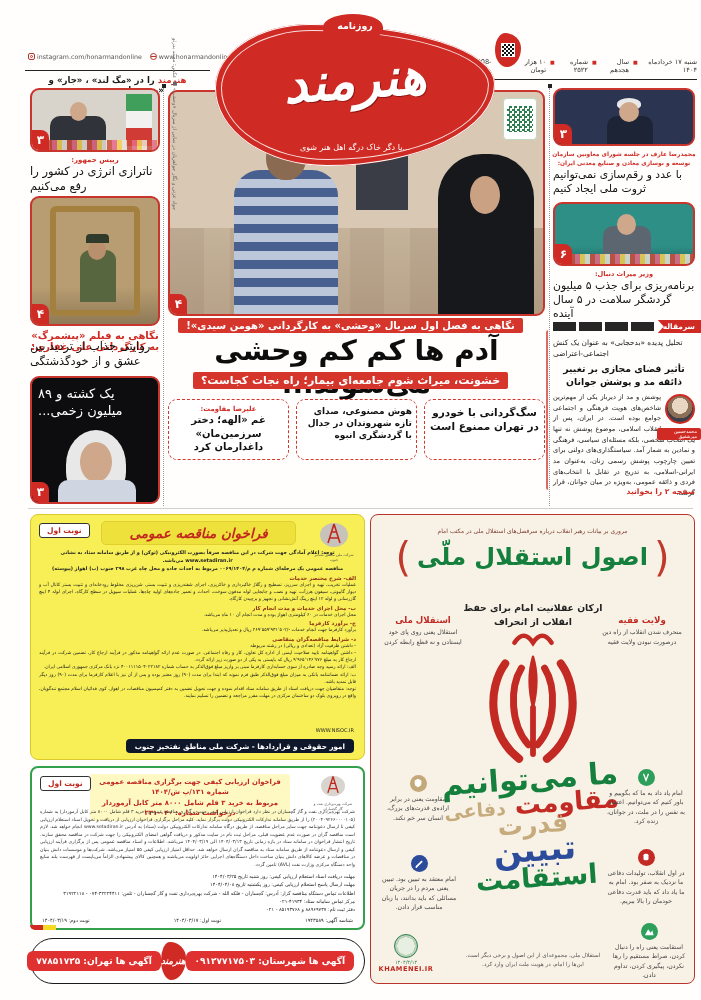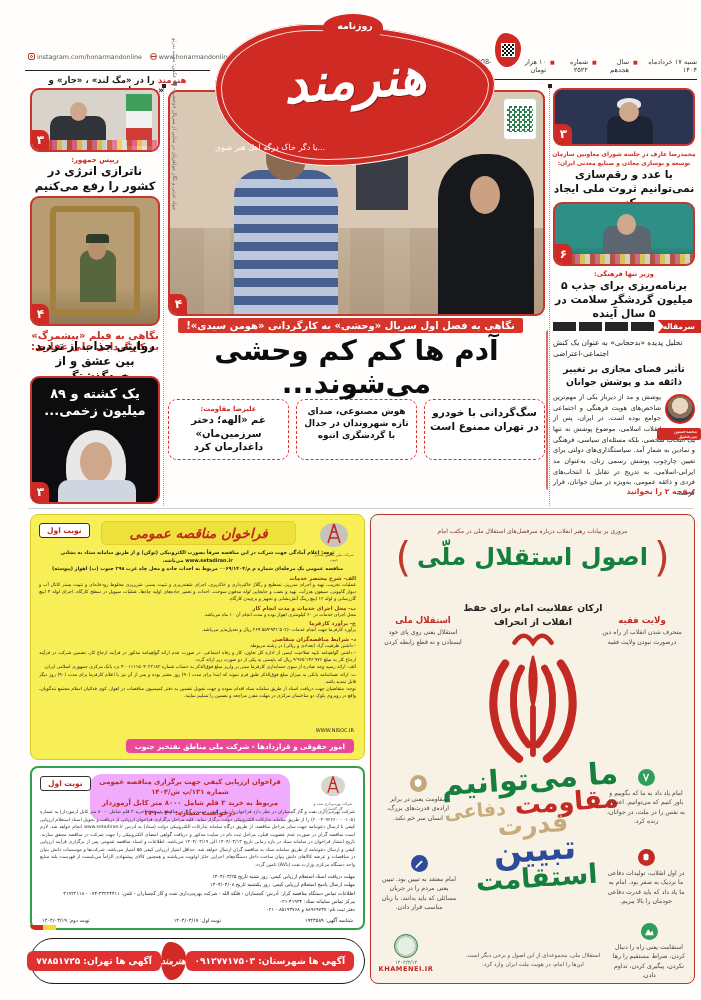--- a/index.html
+++ b/index.html
@@ -29,34 +29,34 @@
 
   .masthead { position:absolute; top:24px; left:215px; width:280px; height:142px; z-index:5; }
   .blob { position:absolute; inset:0; background:#cf2b24;
           border-radius:34% 66% 60% 40% / 45% 42% 58% 55%; box-shadow:0 0 0 1px #fff inset; }
   .blob::before { content:""; position:absolute; inset:6px; border:1.5px solid #ffffff; border-radius:inherit; opacity:.85; }
   .blob::after { content:""; position:absolute; width:60px; height:26px; background:#cf2b24; top:-10px; left:108px;
                  border-radius:50% 50% 40% 40%; }
   .mh-label { position:absolute; top:-4px; left:0; right:0; text-align:center; color:#fff; font-size:9.5px; font-weight:bold; z-index:2; }
   .mh-title { position:absolute; top:26px; left:0; right:0; text-align:center; color:#fff; font-size:52px; font-weight:900;
               font-style:italic; transform:rotate(-4deg); z-index:2; text-shadow:1px 1px 0 #8e1410; }
-  .mh-tag { position:absolute; bottom:14px; left:0; right:0; text-align:left; color:#fff; font-size:8px; z-index:2; }
+  .mh-tag { position:absolute; bottom:14px; left:0; right:0; text-align:center; color:#fff; font-size:8px; z-index:2; }
 
   
   .vsep { position:absolute; width:0; border-left:1px dotted #9a9a9a; }
   .vsep::before { content:""; position:absolute; top:-4px; left:-2px; width:4px; height:4px; background:#222; }
   .hline { position:absolute; left:28px; right:8px; top:508px; border-top:1px solid #cfcfcf; }
 
   
   .photo { position:absolute; border:2px solid #c9342d; border-radius:9px; overflow:hidden; background:#d7c7b2; }
   .num-badge { position:absolute; bottom:0; left:0; background:#cf2b24; color:#fff; font-weight:900;
                font-size:12px; width:17px; height:20px; display:flex; align-items:center; justify-content:center;
                border-radius:0 8px 0 6px; z-index:3; }
   .kicker-red { color:#cf2b24; font-weight:bold; text-align:center; }
-  .card-title { font-weight:700; color:#111; text-align:center; line-height:1.3; }
+  .card-title { font-weight:400; color:#111; text-align:left; line-height:1.3; }
 
   
   .flagband { position:absolute; right:6px; top:4px; width:26px; height:52px;
               background:linear-gradient(#2f9a4e 0 33%, #f4f4f4 33% 66%, #cf2b24 66% 100%); opacity:.9; }
   .figure { position:absolute; background:#31333a; border-radius:10px 10px 0 0; }
   .head { position:absolute; background:#cfa78a; border-radius:50%; }
   .hair { position:absolute; background:#e8e8e8; border-radius:50% 50% 40% 40%; }
   .flowers { position:absolute; bottom:0; left:0; right:0; height:10px;
              background:repeating-linear-gradient(90deg,#e86a8a 0 5px,#f5d24e 5px 10px,#e8e4da 10px 15px,#cf4c3a 15px 20px); opacity:.85; }
 
@@ -116,27 +116,27 @@
                 font-size:7.5px; font-weight:bold; padding:2px 7px; border-radius:3px; }
   .t1 .turn-badge { left:8px; }
   .oil-logo { position:absolute; width:44px; text-align:center; }
   .t1 .oil-logo { top:6px; right:8px; }
   .oil-logo .oil-co { font-size:3.6px; color:#555; line-height:1.3; }
   .t1-text { position:absolute; top:34px; left:8px; right:8px; }
   .tiny-c { font-size:4.9px; font-weight:bold; text-align:center; color:#222; line-height:1.6; }
   .sec-h { font-size:5.4px; font-weight:900; color:#8a2f14; margin-top:2.5px; }
   .sec-b { font-size:4.6px; color:#222; text-align:justify; line-height:1.55; }
   .t1-site { position:absolute; bottom:26px; right:10px; font-size:5px; color:#222; direction:ltr; }
-  .t1-badge { position:absolute; bottom:6px; right:10px; background:#ec4899; color:#fff; font-size:7.2px; font-weight:bold;
+  .t1-badge { position:absolute; bottom:6px; right:10px; background:#0f172a; color:#fff; font-size:7.2px; font-weight:bold;
               padding:2.5px 9px; border-radius:4px; }
 
   .t2 { position:absolute; left:30px; top:766px; width:335px; height:164px; background:#fff; border:2px solid #33a14b; border-radius:8px; padding:4px 7px; }
   .t2::after { content:""; position:absolute; left:-2px; bottom:-2px; width:26px; height:5px;
                background:linear-gradient(90deg,#cf2b24 0 50%,#f5d924 50% 100%); border-radius:0 0 0 6px; }
-  .t2-head { position:absolute; top:6px; left:58px; width:200px; background:#f0abfc; border-radius:12px; padding:3px 4px;
+  .t2-head { position:absolute; top:6px; left:58px; width:200px; background:#fef9c3; border-radius:3px; padding:3px 4px;
              text-align:center; color:#c0271f; font-weight:900; font-size:6.9px; line-height:1.5; }
   .t2 .turn-badge { left:8px; top:8px; }
   .t2 .oil-logo { top:6px; right:8px; }
   .t2-body { position:absolute; top:40px; left:8px; right:8px; font-size:4.7px; color:#333; text-align:justify; line-height:1.6; }
   .t2-foot { position:absolute; top:104px; left:8px; right:8px; font-size:4.9px; color:#222; line-height:1.7; }
   .t2-ids { position:absolute; bottom:5px; left:10px; right:10px; display:flex; justify-content:space-between; font-size:5px; color:#222; }
 
   
   .poster { position:absolute; left:370px; top:514px; width:325px; height:470px; background:#f8f2e6;
             border:1.5px solid #b8352b; border-radius:8px; overflow:hidden; }
@@ -258,27 +258,30 @@
         <div class="mp-qr-in"></div>
       </div>
     <div class="num-badge">۴</div>
   </div>
   <div class="mp-credit">جواد عزتی و نگار جواهریان در نمایی از سریال «وحشی» ■ عکس: محمد بدرلو</div>
 
   <div class="kick-badge" style="top:318px; font-size:10px;">
     <span>نگاهی به فصل اول سریال «وحشی» به کارگردانی «هومن سیدی»!</span>
   </div>
   <div class="headline">آدم ها کم کم وحشی می‌شوند...</div>
+  <div class="kick-badge" style="top:372px; font-size:11px;">
+    <span>خشونت، میراث شوم جامعه‌ای بیمار؛ راه نجات کجاست؟</span>
+  </div>
 
   <div class="briefs">
     <div class="brief">
       <div class="bt">سگ‌گردانی با خودرو در تهران ممنوع است</div>
     </div>
     <div class="brief">
-      <div class="bt" style="font-size:9px;">هوش مصنوعی، صدای تازه شهروندان در جدال با گردشگری انبوه</div>
+      <div class="bt" style="font-size:9px;text-align:right;">هوش مصنوعی، صدای تازه شهروندان در جدال با گردشگری انبوه</div>
     </div>
     <div class="brief">
       <div class="bk kicker-red">علیرضا مقاومت:</div>
       <div class="bt" style="font-size:10px;">غم «الهه؛ دختر سرزمین‌مان» داغدارمان کرد</div>
     </div>
   </div>
 
 
   <div class="photo" style="left:553px; top:88px; width:142px; height:58px; background:#2b3450;">
     <div class="figure" style="left:52px; bottom:0; width:46px; height:28px; background:#1d2436;"></div>
@@ -288,21 +291,21 @@
   </div>
   <div class="kicker-red" style="position:absolute; left:551px; top:150px; width:146px; font-size:5.9px; line-height:1.5;">محمدرضا عارف در جلسه شورای معاونین سازمان توسعه و نوسازی معادن و صنایع معدنی ایران:</div>
   <div class="card-title" style="position:absolute; left:553px; top:168px; width:142px; font-size:10.8px;">با عدد و رقم‌سازی نمی‌توانیم ثروت ملی ایجاد کنیم</div>
 
   <div class="photo" style="left:553px; top:202px; width:142px; height:64px; background:linear-gradient(180deg,#2e8f86 0 70%,#22695f 100%);">
     <div class="figure" style="left:48px; bottom:8px; width:48px; height:30px; background:#5b6670;"></div>
     <div class="head" style="left:62px; top:10px; width:19px; height:21px;"></div>
     <div class="flowers"></div>
     <div class="num-badge">۶</div>
   </div>
-  <div class="kicker-red" style="position:absolute; left:553px; top:270px; width:142px; font-size:6.6px;">وزیر تنها فرهنگی:</div>
+  <div class="kicker-red" style="position:absolute; left:553px; top:270px; width:142px; font-size:6.6px;">وزیر میراث دنبال:</div>
   <div class="card-title" style="position:absolute; left:553px; top:279px; width:142px; font-size:10.8px;">برنامه‌ریزی برای جذب ۵ میلیون گردشگر سلامت در ۵ سال آینده</div>
 
   <div class="ed-brace"></div>
   <div class="ed-header">
     <span class="ed-label">سرمقاله</span>
     <span class="ed-bars">
         <i></i>
         <i></i>
         <i></i>
         <i></i>

